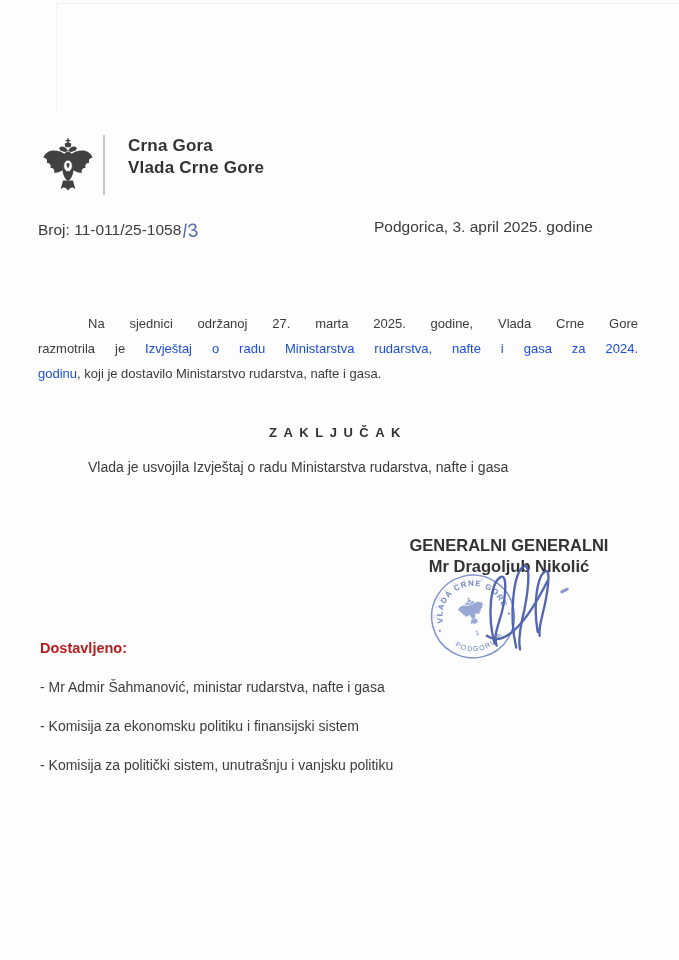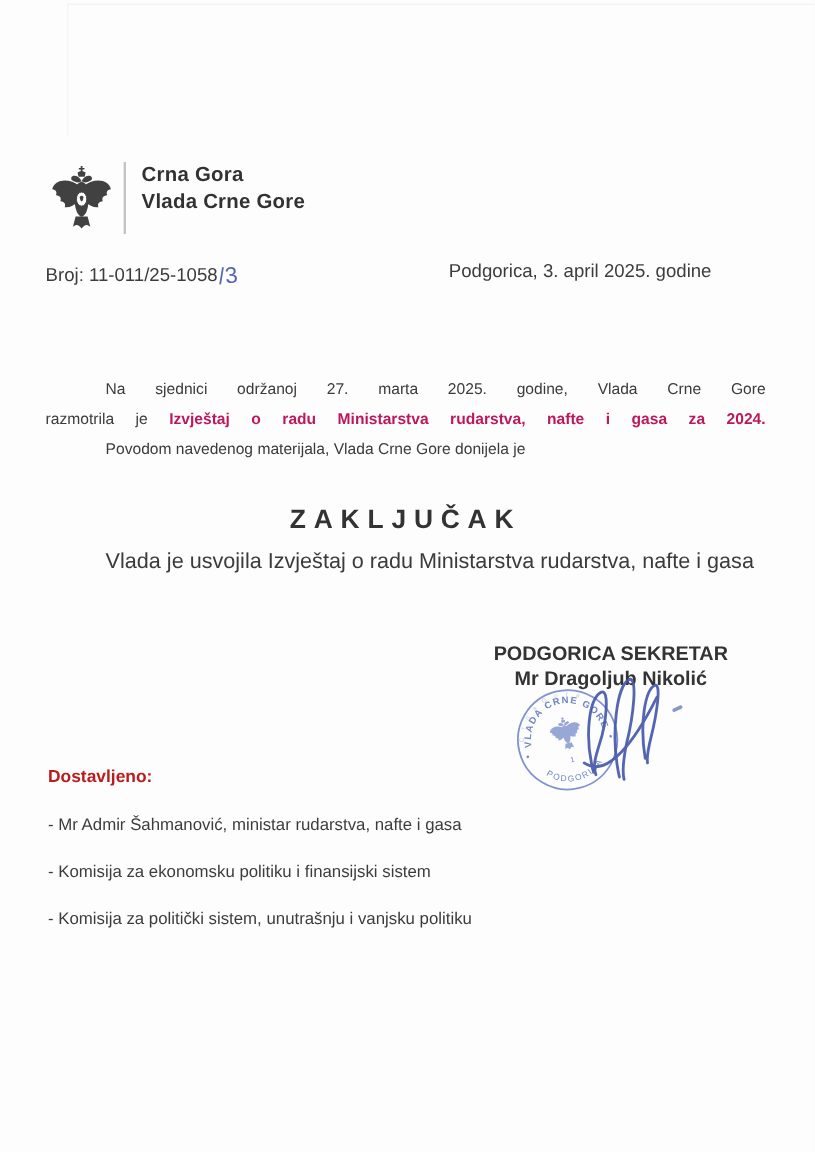--- a/index.html
+++ b/index.html
@@ -17,49 +17,49 @@
     border-bottom:2px solid #ececec;
   }
   
   .scan-edge-h{position:absolute;left:56px;top:3px;width:623px;height:1px;background:#f1f1f1;}
   .scan-edge-v{position:absolute;left:56px;top:3px;width:1px;height:110px;background:#f3f3f3;}
 
   
   .letterhead{position:absolute;left:39px;top:135px;display:flex;align-items:flex-start;}
   .emblem{width:58px;height:60px;color:#414141;}
   .lh-divider{width:2px;height:60px;background:#c4c4c4;margin-left:6px;}
-  .lh-text{margin-left:13px;padding-top:0px;}
+  .lh-text{margin-left:23px;padding-top:0px;}
   .lh-text div{
     font-weight:bold;font-size:17px;line-height:21.5px;color:#323232;
     letter-spacing:.2px;
   }
 
   
   .ref-row{position:absolute;left:38px;top:218px;width:600px;font-size:15.5px;color:#3c3c3c;}
   .ref-number{position:absolute;left:0;top:0;white-space:nowrap;}
   .handwritten{
     display:inline-block;color:#5566ae;font-size:19px;font-weight:400;
     transform:rotate(-6deg) translateY(2px);margin-left:1px;
   }
   .place-date{position:absolute;left:336px;top:0;white-space:nowrap;}
 
   
   .bodyblock{position:absolute;left:38px;top:311px;width:600px;font-size:13px;color:#3b3b3b;}
   .bl{line-height:25px;height:25px;overflow:hidden;}
   .bl.justify{text-align:justify;text-align-last:justify;}
   .bl.indent{padding-left:50px;}
-  .bold{font-weight:bold;color:#be185d;}
+  .bold{font-weight:normal;color:#1d4ed8;}
 
   .heading{
     position:absolute;left:38px;top:420px;width:600px;
-    text-align:center;font-weight:bold;font-size:22px;color:#333;
+    text-align:center;font-weight:bold;font-size:13px;color:#333;
     letter-spacing:6.5px;line-height:25px;
   }
 
-  .p3block{position:absolute;left:38px;top:455px;width:600px;font-size:18px;color:#3b3b3b;}
+  .p3block{position:absolute;left:38px;top:455px;width:600px;font-size:14px;color:#3b3b3b;}
   .p3block .bl{line-height:24px;height:24px;}
 
   
   .sigblock{
     position:absolute;left:396px;top:535px;width:226px;text-align:center;
     font-weight:bold;font-size:16.5px;line-height:21px;color:#333;
   }
 
   
   .stamp{
@@ -115,31 +115,31 @@
   </div>
 
   <div class="ref-row">
     <div class="ref-number"><span>Broj: 11-011/25-1058</span><span class="handwritten">/3</span></div>
     <div class="place-date">Podgorica, 3. april 2025. godine</div>
   </div>
 
   <div class="bodyblock">
     <div class="bl justify indent">Na sjednici održanoj 27. marta 2025. godine, Vlada Crne Gore</div>
     <div class="bl justify"><span>razmotrila je </span><span class="bold">Izvještaj o radu Ministarstva rudarstva, nafte i gasa za 2024.</span></div>
-    <div class="bl indent">Povodom navedenog materijala, Vlada Crne Gore donijela je</div>
+    <div class="bl"><span class="bold">godinu</span><span>, koji je dostavilo Ministarstvo rudarstva, nafte i gasa.</span></div>
   </div>
 
   <div class="heading">ZAKLJUČAK</div>
 
   <div class="p3block">
     <div class="bl indent">Vlada je usvojila Izvještaj o radu Ministarstva rudarstva, nafte i gasa</div>
   </div>
 
   <div class="sigblock">
-    <div>PODGORICA SEKRETAR</div>
+    <div>GENERALNI GENERALNI</div>
     <div>Mr Dragoljub Nikolić</div>
   </div>
 
   <svg class="stamp" viewBox="0 0 110 110" aria-hidden="true">
     <defs>
       <path id="arcInner" d="M18,55 A37,37 0 1 1 92,55"></path>
       <path id="arcOuter" d="M11,55 A44,44 0 1 1 99,55"></path>
       <path id="arcBottom" d="M15,57 A40,40 0 0 0 95,57"></path>
     </defs>
     <circle cx="55" cy="55" r="50" fill="none" stroke="#7287c6" stroke-width="1.8" opacity="0.9"></circle>

